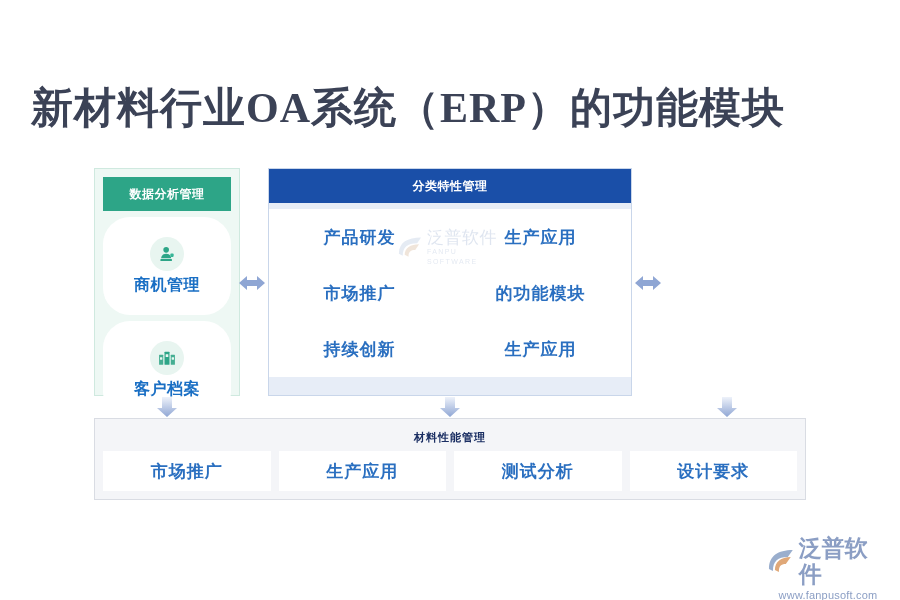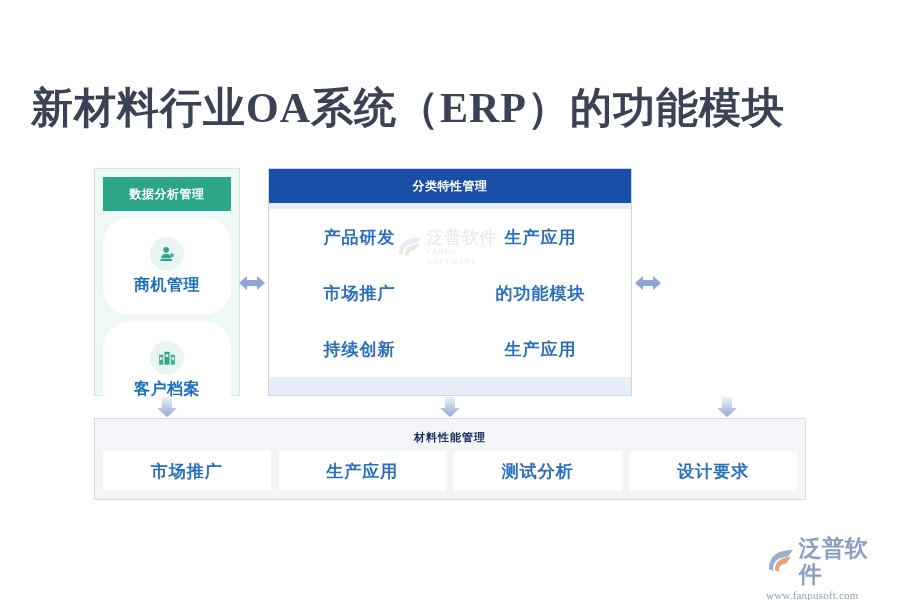--- a/index.html
+++ b/index.html
@@ -240,22 +240,23 @@
     color: #8b9ec4;
     font-family: "Liberation Serif", "DejaVu Serif", serif;
     font-weight: bold;
     letter-spacing: 0px;
     margin-left: 3px;
     line-height: 26px;
   }
   .logo-url {
     font-size: 11px;
     color: #8b9ec4;
-    font-family: Liberation Serif, serif;
+    font-family: Liberation Sans, sans-serif;
     letter-spacing: 0.2px;
+    text-align: center;
     margin-top: 1px;
   }
 </style>
 </head>
 <body>
 
 <div class="page-title">新材料行业OA系统（ERP）的功能模块</div>
 
 <div class="diagram">
 

